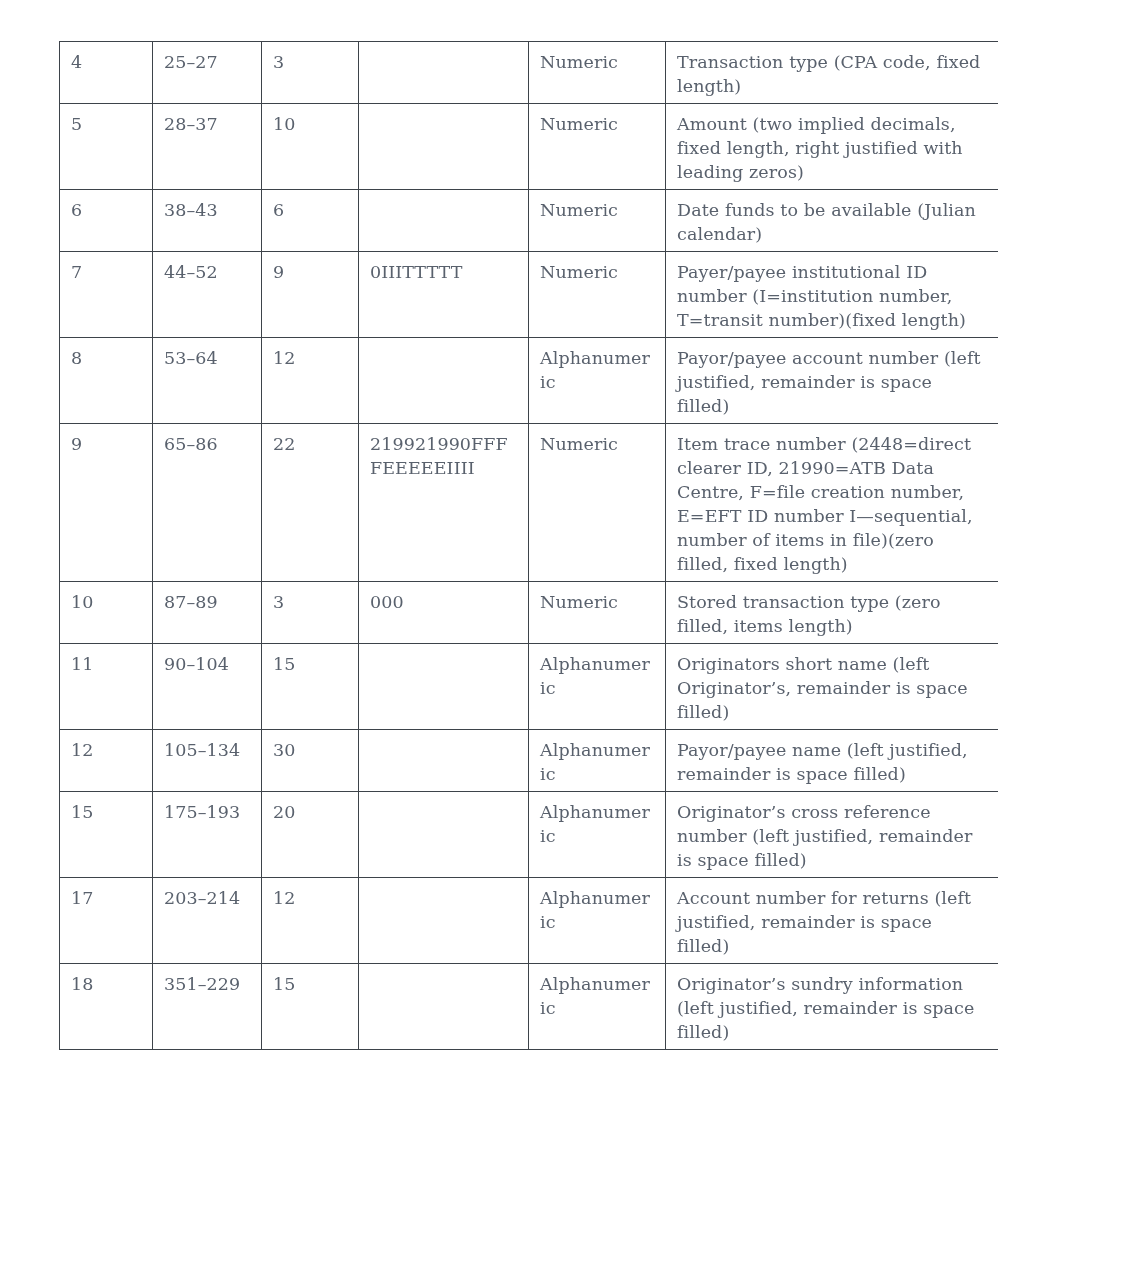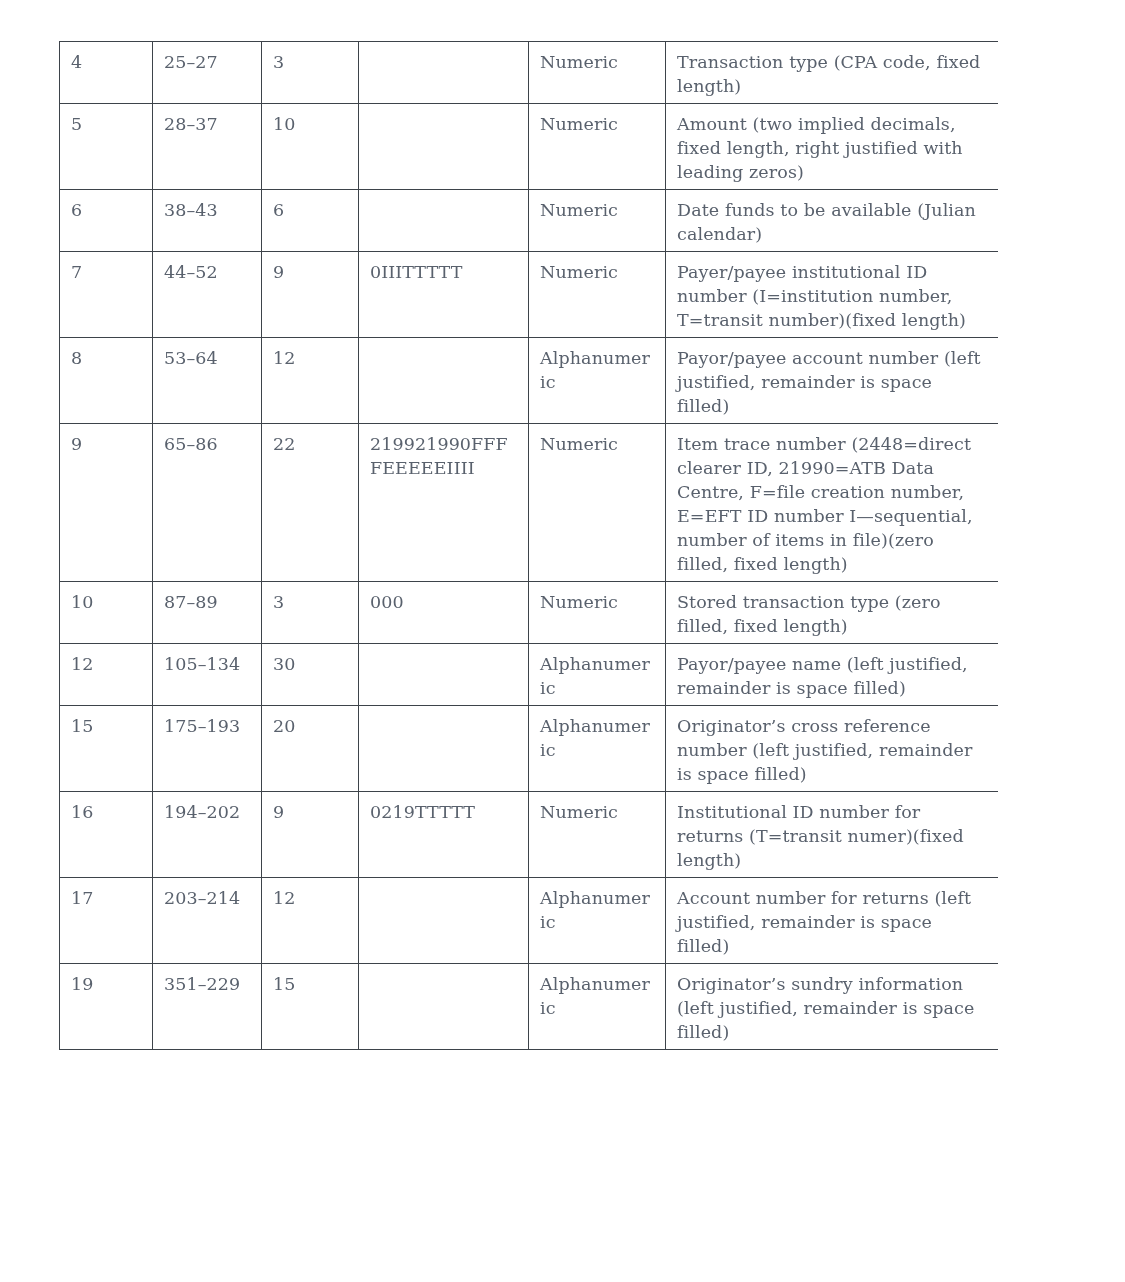--- a/index.html
+++ b/index.html
@@ -108,56 +108,56 @@
           <td class="val">219921990FFFFEEEEEIIII</td>
           <td>Numeric</td>
           <td>Item trace number (2448=direct clearer ID, 21990=ATB Data Centre, F=file creation number, E=EFT ID number I—sequential, number of items in file)(zero filled, fixed length)</td>
         </tr>
         <tr>
           <td>10</td>
           <td>87–89</td>
           <td>3</td>
           <td class="val">000</td>
           <td>Numeric</td>
-          <td>Stored transaction type (zero filled, fixed length)</td>
+          <td>Stored transaction type (zero filled, items length)</td>
+        </tr>
+        <tr>
+          <td>11</td>
+          <td>90–104</td>
+          <td>15</td>
+          <td class="val"></td>
+          <td>Alphanumeric</td>
+          <td>Originators short name (left Originator’s, remainder is space filled)</td>
         </tr>
         <tr>
           <td>12</td>
           <td>105–134</td>
           <td>30</td>
           <td class="val"></td>
           <td>Alphanumeric</td>
           <td>Payor/payee name (left justified, remainder is space filled)</td>
         </tr>
         <tr>
           <td>15</td>
           <td>175–193</td>
           <td>20</td>
           <td class="val"></td>
           <td>Alphanumeric</td>
           <td>Originator’s cross reference number (left justified, remainder is space filled)</td>
         </tr>
         <tr>
-          <td>16</td>
-          <td>194–202</td>
-          <td>9</td>
-          <td class="val">0219TTTTT</td>
-          <td>Numeric</td>
-          <td>Institutional ID number for returns (T=transit numer)(fixed length)</td>
-        </tr>
-        <tr>
           <td>17</td>
           <td>203–214</td>
           <td>12</td>
           <td class="val"></td>
           <td>Alphanumeric</td>
           <td>Account number for returns (left justified, remainder is space filled)</td>
         </tr>
         <tr>
-          <td>19</td>
+          <td>18</td>
           <td>351–229</td>
           <td>15</td>
           <td class="val"></td>
           <td>Alphanumeric</td>
           <td>Originator’s sundry information (left justified, remainder is space filled)</td>
         </tr>
       </tbody>
   </table>
 </div>
 

